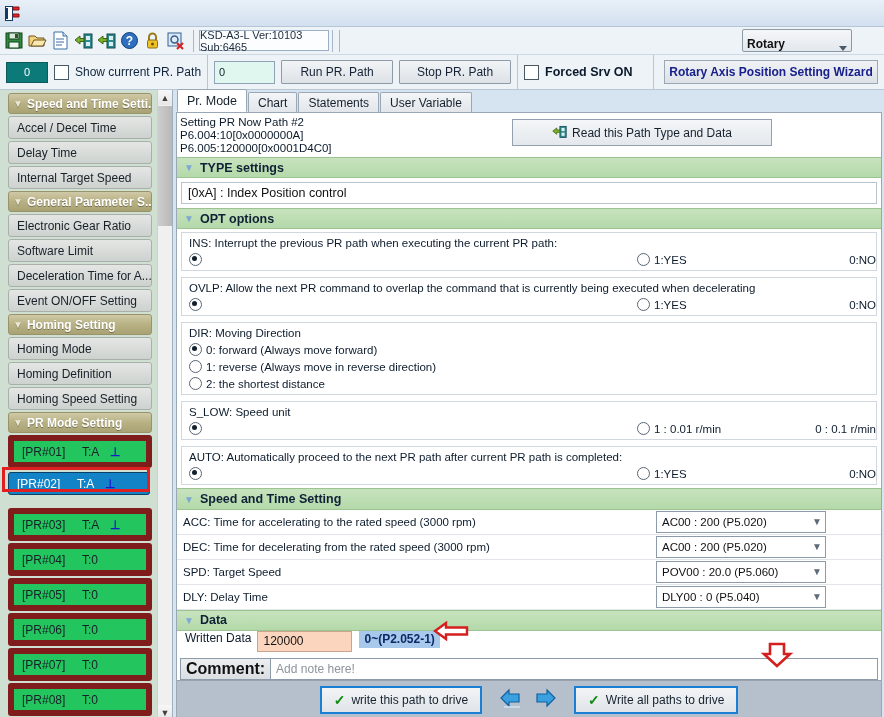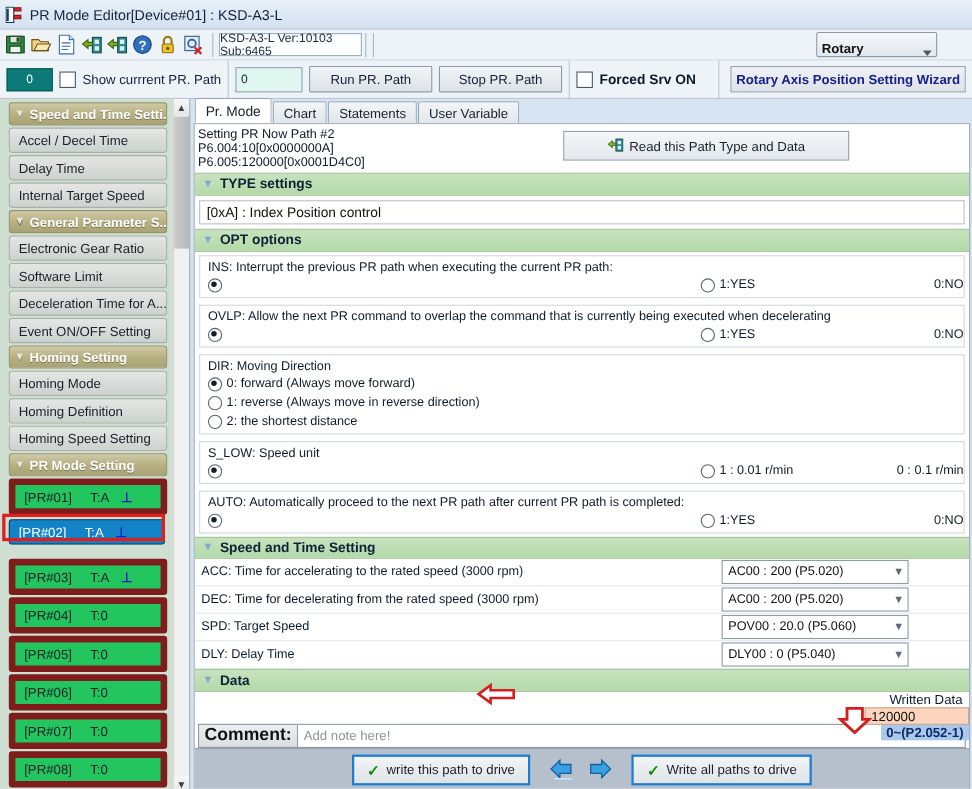--- a/index.html
+++ b/index.html
@@ -193,21 +193,21 @@
   }
   .sprow .sp-lab{font-size:11.5px;color:#0d1c2c;flex:0 0 auto;}
   .sel-ctl{
     position:absolute;left:479px;width:160px;height:20px;
     background:#fff;border:1px solid #8d9aa7;display:flex;align-items:center;
     justify-content:space-between;padding:0 3px 0 5px;font-size:11.5px;color:#111;cursor:pointer;
   }
   .sel-ctl .chev2{color:#5d6b78;font-size:10px;}
   .sprow-rel{position:relative;}
 
-  .datarow{display:flex;align-items:flex-end;height:26px;padding-left:8px;position:relative;flex-direction:column;}
+  .datarow{display:flex;align-items:flex-start;height:26px;padding-left:8px;position:relative;}
   .wd-lab{font-size:12px;color:#0d1c2c;margin-right:6px;}
   .wd-field{
     width:88px;height:19px;background:#fbd5bd;border:1px solid #c9a58c;
     display:flex;align-items:center;padding-left:5px;font-size:12px;color:#111;
   }
   .wd-range{
     margin-left:7px;height:17px;background:#a8c8ec;color:#0e2a66;font-weight:bold;
     font-size:12px;display:flex;align-items:center;padding:0 5px;
   }
 
@@ -245,21 +245,20 @@
 
   <div class="titlebar">
     <span class="title-icon">
       <svg width="16" height="15" viewBox="0 0 16 15">
         <rect x="0.5" y="0.5" width="7" height="14" fill="#ffffff" stroke="#123a66"></rect>
         <path d="M2 2 L2 13" stroke="#123a66" stroke-width="2"></path>
         <path d="M8 4 L14 4 L14 1 L8 1 Z" fill="#e02424" stroke="#8a1212"></path>
         <path d="M8 11 L14 11 L14 8 L8 8 Z" fill="#e02424" stroke="#8a1212"></path>
       </svg>
     </span>
-    <span class="title-text">PR Mode Editor[Device#01]  : KSD-A3-L</span>
   </div>
 
   <div class="toolbar1">
     <div class="tb-icons">
 
       <span class="tb-ico">
         <svg width="19" height="19" viewBox="0 0 19 19">
           <rect x="1" y="2" width="16" height="15" fill="#2f8a3d" stroke="#14451f"></rect>
           <rect x="4" y="2" width="10" height="6" fill="#d8e8d8" stroke="#14451f"></rect>
           <rect x="10" y="3" width="3" height="4" fill="#2f4f2f"></rect>

